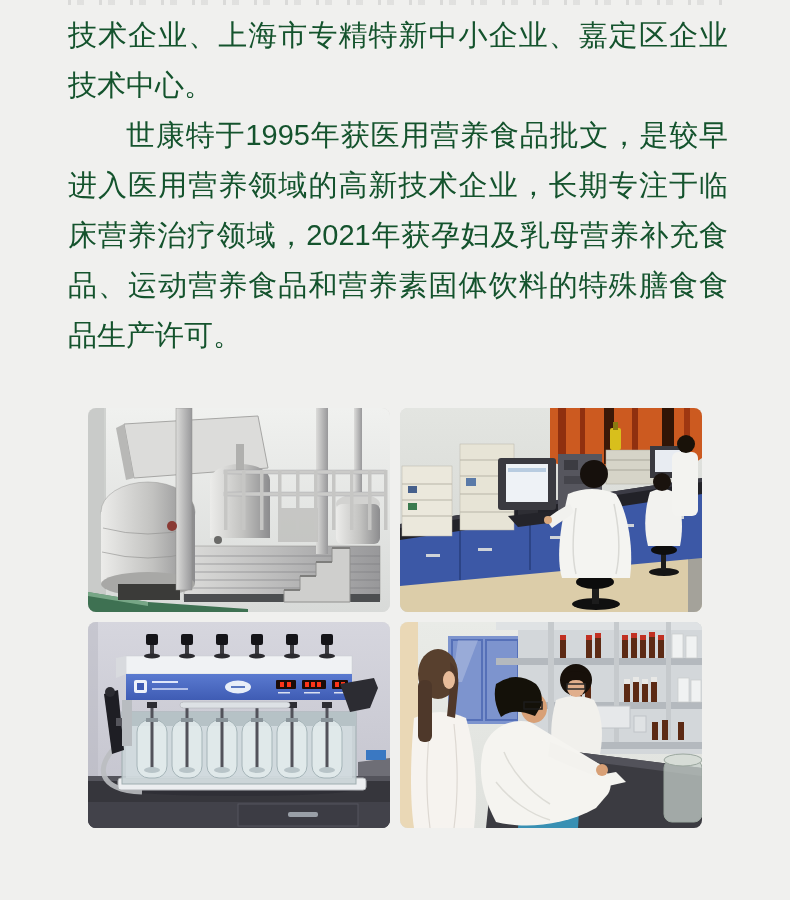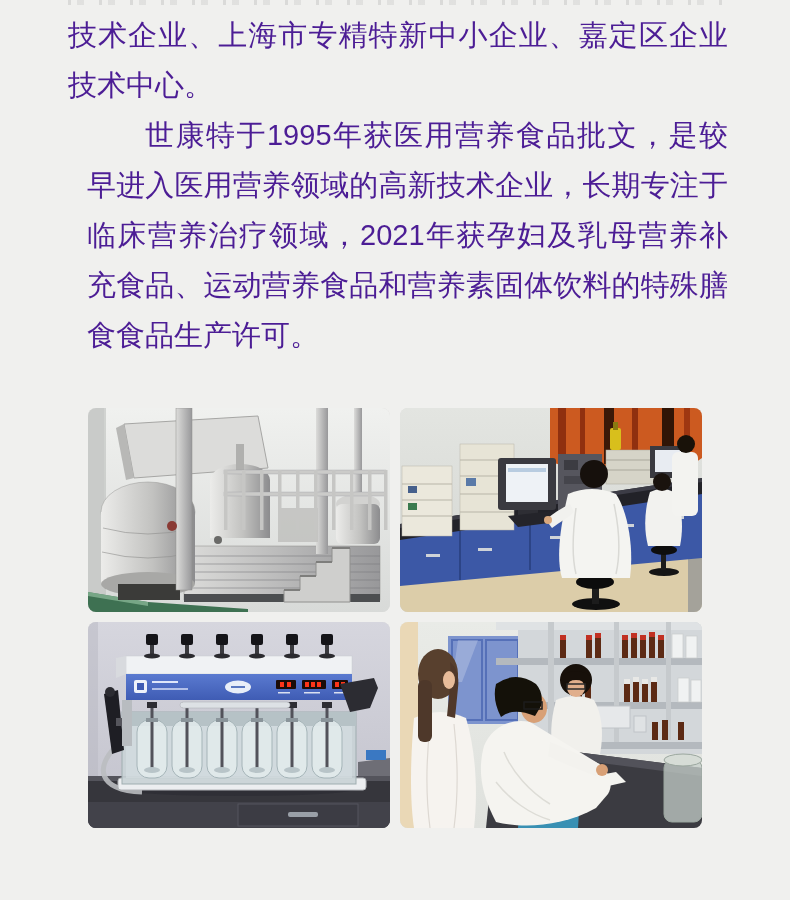--- a/index.html
+++ b/index.html
@@ -12,25 +12,25 @@
   
   .clipped-line {
     position:absolute; top:0; left:68px; width:660px; height:5px;
     background:repeating-linear-gradient(90deg,
       rgba(140,140,140,.40) 0 3px, rgba(0,0,0,0) 3px 9px,
       rgba(140,140,140,.28) 9px 16px, rgba(0,0,0,0) 16px 31px);
     opacity:.55;
   }
   .article {
     position:absolute; top:10px; left:68px; width:660px;
-    font-size:29px; line-height:50px; color:#4c1d95;
+    font-size:29px; line-height:50px; color:#14532d;
     text-align:justify;
   }
   .article p { margin:0; }
-  .article p.indent { text-indent:2em;margin-left:19px; }
+  .article p.indent { text-indent:2em; }
   .photo {
     position:absolute; border-radius:8px; overflow:hidden;
     background:#dcdcda;
   }
   .photo svg { display:block; width:100%; height:100%; }
   #photo-1 { left:88px;  top:408px; width:302px; height:204px; }
   #photo-2 { left:400px; top:408px; width:302px; height:204px; }
   #photo-3 { left:88px;  top:622px; width:302px; height:206px; }
   #photo-4 { left:400px; top:622px; width:302px; height:206px; }
 </style>

